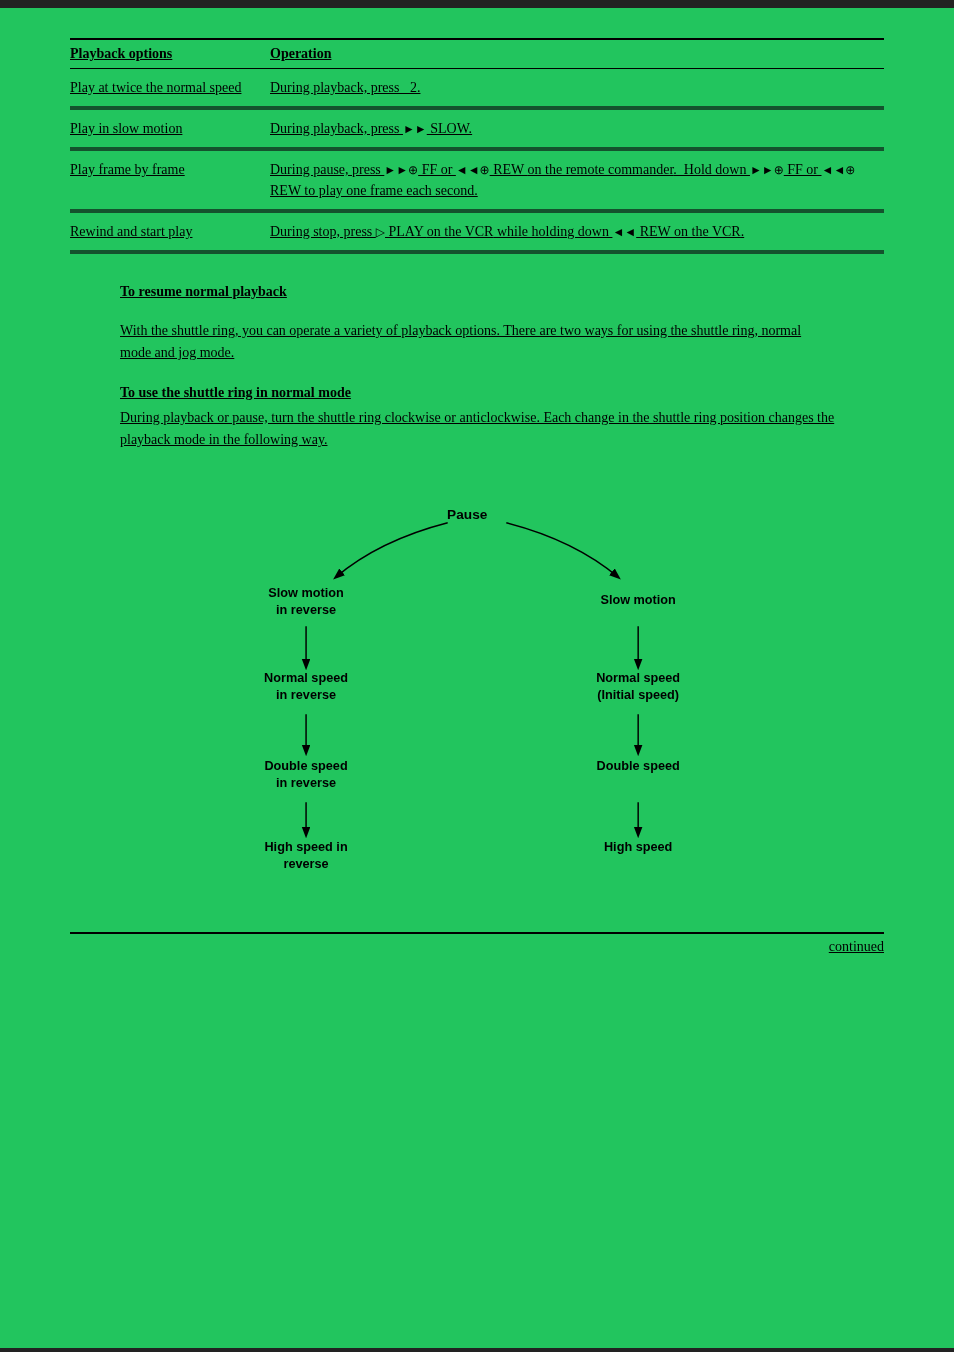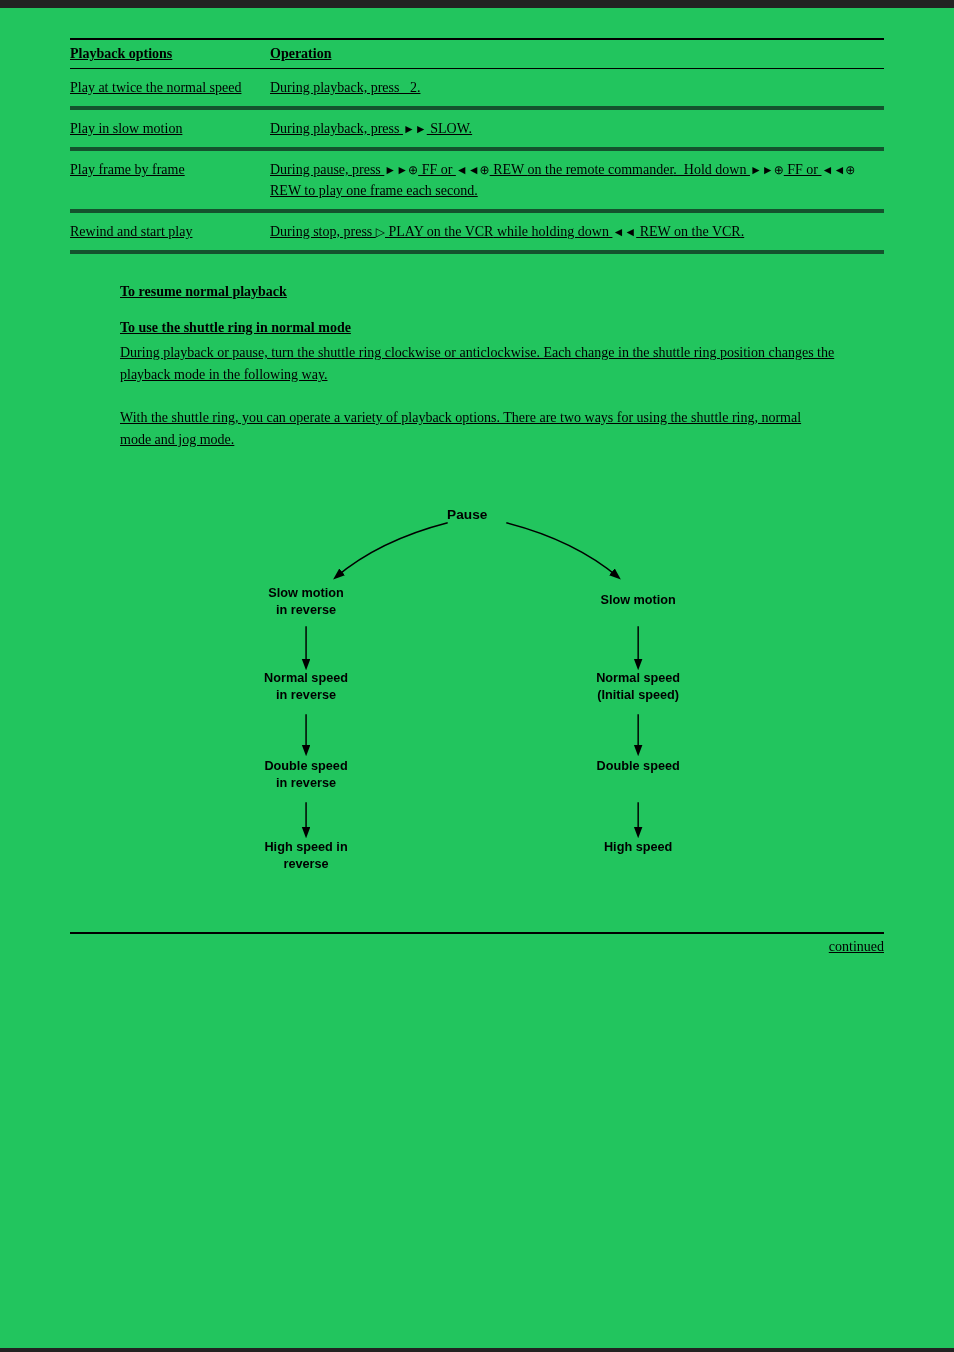--- a/index.html
+++ b/index.html
@@ -137,27 +137,27 @@
             During stop, press <span class="btn-sym">▷</span> PLAY <span class="underline">on the VCR</span> while holding down <span class="btn-sym">◄◄</span> REW <span class="underline">on the VCR</span>.
           </td>
         </tr>
       </tbody>
     </table>
 
     <div style="margin-left:50px;">
       <div class="section-heading">To resume normal playback</div>
     </div>
 
+    <div style="margin: 20px 50px 10px 50px;">
+      <p class="section-text">With the shuttle ring, you can operate a variety of playback options.  There are two ways for using the shuttle ring, normal mode and jog mode.</p>
+    </div>
+
     <div style="margin-left:50px;">
       <div class="section-heading">To use the shuttle ring in normal mode</div>
       <div class="section-text">During playback or pause, turn the shuttle ring clockwise or anticlockwise.  Each change in the shuttle ring position changes the playback mode in the following way.</div>
-    </div>
-
-    <div style="margin: 20px 50px 10px 50px;">
-      <p class="section-text">With the shuttle ring, you can operate a variety of playback options.  There are two ways for using the shuttle ring, normal mode and jog mode.</p>
     </div>
 
     <div class="diagram-container">
       <svg viewBox="0 0 600 430">
 
         <defs>
           <marker id="arrow" markerWidth="8" markerHeight="8" refX="6" refY="3" orient="auto">
             <path d="M0,0 L0,6 L8,3 z" fill="#000"></path>
           </marker>
         </defs>

